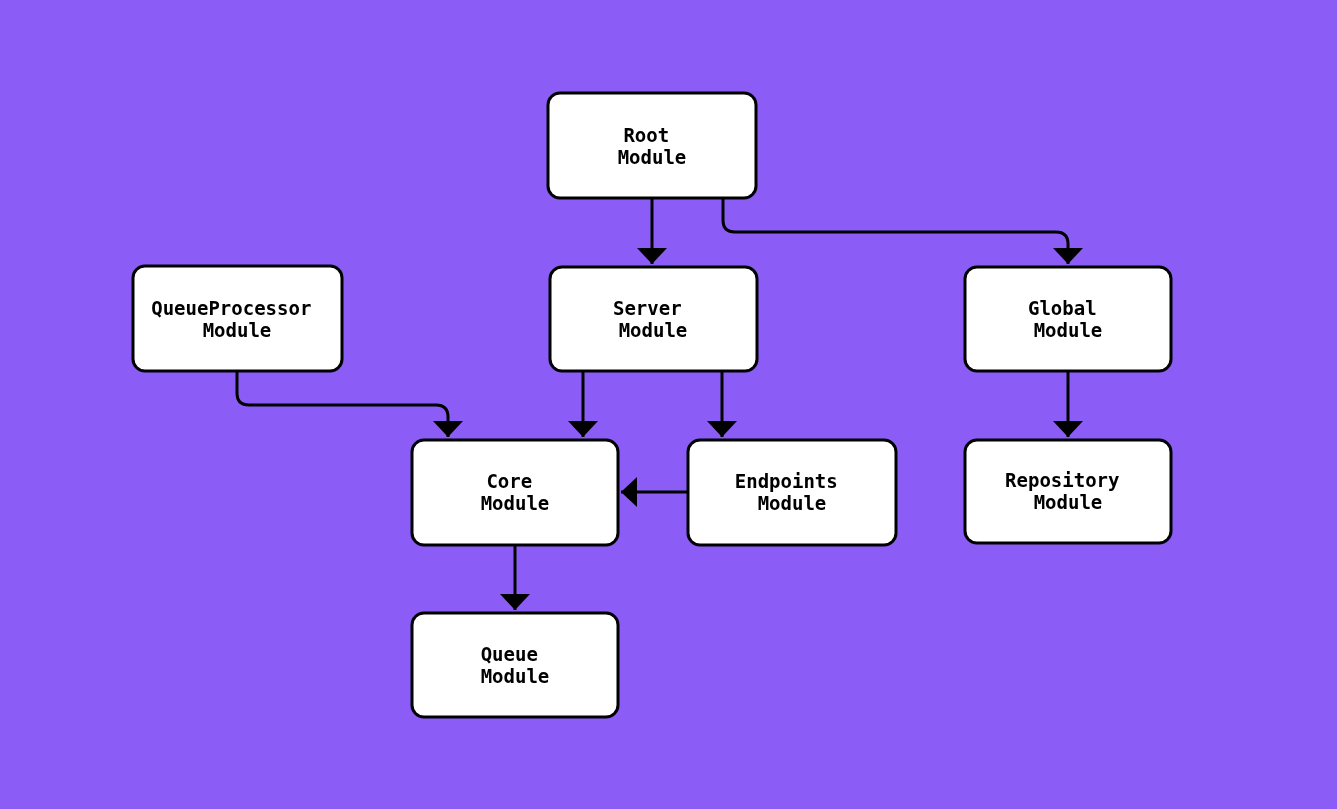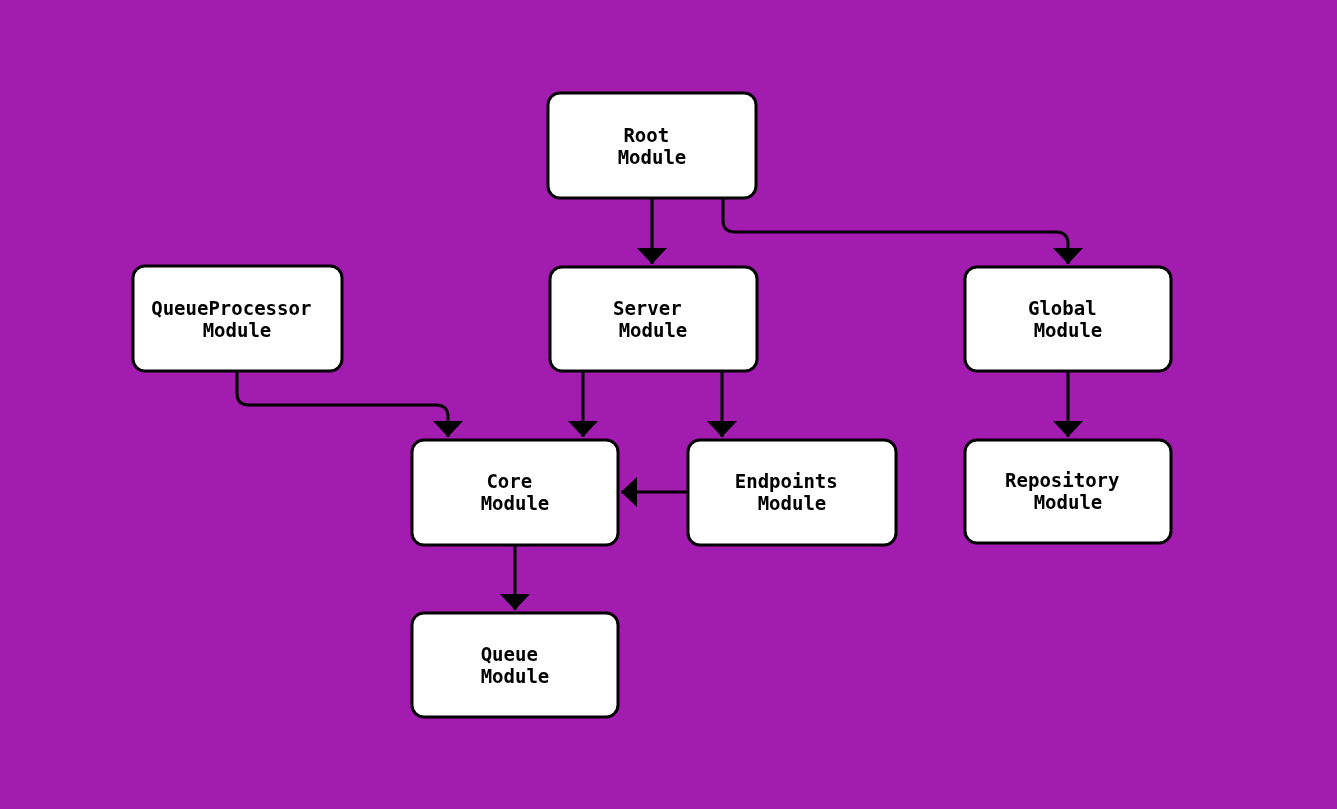--- a/index.html
+++ b/index.html
@@ -4,21 +4,21 @@
 <style>
   html, body {
     margin: 0;
     padding: 0;
     background: #ffffff;
   }
   .stage {
     position: relative;
     width: 1337px;
     height: 809px;
-    background: #a21caf;
+    background: #8b5cf6;
     overflow: hidden;
   }
   svg {
     display: block;
   }
   .node-rect {
     fill: #ffffff;
     stroke: #000000;
     stroke-width: 3;
   }

